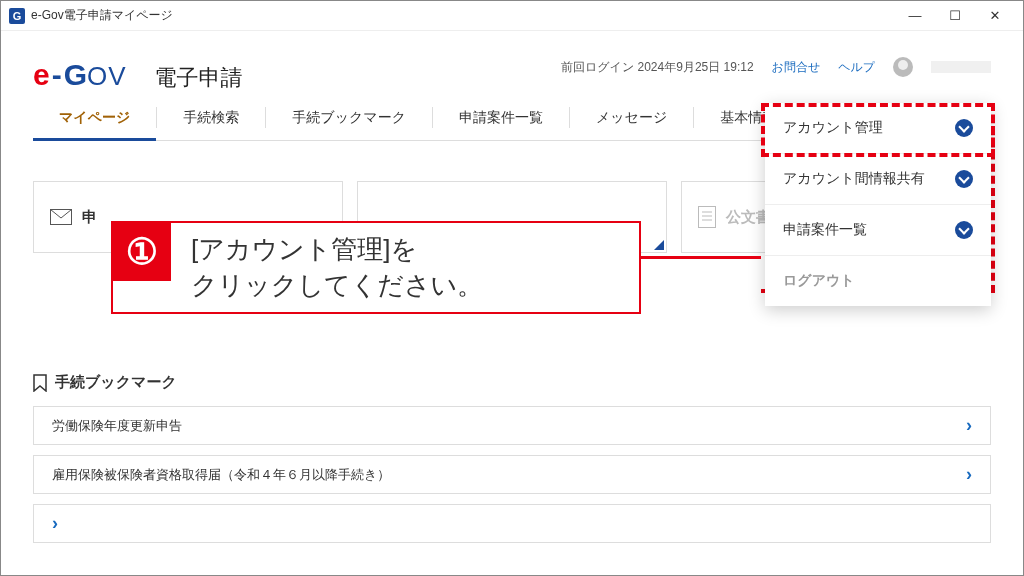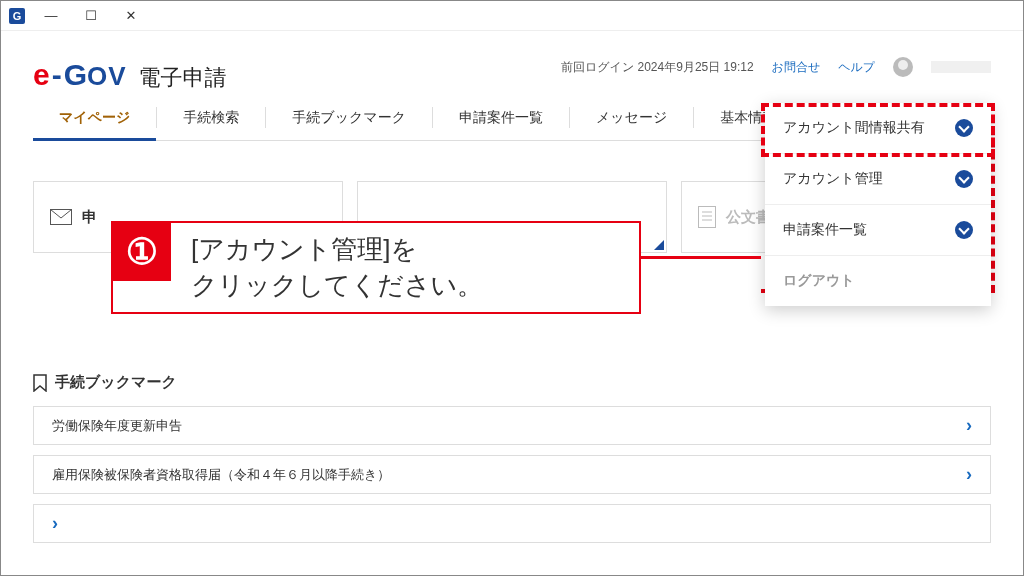--- a/index.html
+++ b/index.html
@@ -9,22 +9,22 @@
   .titlebar .app-icon { width: 16px; height: 16px; background: #1a4b9b; color: #fff; font-size: 11px; font-weight: bold; display: flex; align-items: center; justify-content: center; border-radius: 2px; margin-right: 6px; }
   .titlebar .title { font-size: 12px; flex: 1; color: #333; }
   .titlebar .win-buttons { display: flex; gap: 0; }
   .titlebar .win-btn { width: 40px; height: 28px; display: flex; align-items: center; justify-content: center; font-size: 13px; cursor: pointer; }
   .content { flex: 1; padding: 8px 32px 0 32px; overflow: hidden; position: relative; }
   .header { display: flex; align-items: center; height: 56px; }
   .logo { display: flex; align-items: baseline; }
   .logo-e { color: #e60012; font-size: 30px; font-weight: bold; }
   .logo-dash { color: #1a4b9b; font-size: 30px; font-weight: bold; margin: 0 2px; }
   .logo-g { color: #1a4b9b; font-size: 30px; font-weight: bold; }
-  .logo-ov { color: #1a4b9b; font-size: 26px; font-weight: bold; letter-spacing: 1px; margin-top: 20px; }
-  .logo-jp { font-size: 22px; margin-left: 12px; color: #222; }
+  .logo-ov { color: #1a4b9b; font-size: 26px; font-weight: normal; letter-spacing: 1px; margin-top: 20px; }
+  .logo-jp { font-size: 22px; margin-left: 28px; color: #222; }
   .header-right { margin-left: auto; display: flex; align-items: center; gap: 18px; font-size: 12px; }
   .login-time { color: #555; }
   .header-link { color: #1a6bbf; cursor: pointer; }
   .user-icon { width: 20px; height: 20px; background: #bbb; border-radius: 50%; position: relative; }
   .user-icon::after { content: ""; position: absolute; top: 3px; left: 5px; width: 10px; height: 10px; background: #eee; border-radius: 50%; }
   .user-name { width: 60px; height: 12px; background: #f0f0f0; }
   .nav { display: flex; border-bottom: 1px solid #ddd; height: 46px; align-items: stretch; }
   .nav-item { padding: 0 26px; display: flex; align-items: center; font-size: 14px; color: #333; position: relative; cursor: pointer; }
   .nav-divider { width: 1px; background: #ddd; margin: 12px 0; }
   .nav-item.active { color: #a16207; font-weight: bold; }
@@ -58,20 +58,21 @@
   .chevron-r { color: #1a6bbf; font-size: 18px; font-weight: bold; }
 
   svg { display: block; }
 </style>
 </head>
 <body>
 
 <div class="window">
   <div class="titlebar">
     <div class="app-icon">G</div>
+    <div class="title">e-Gov電子申請マイページ</div>
     <div class="win-buttons">
       <div class="win-btn">—</div>
       <div class="win-btn">☐</div>
       <div class="win-btn">✕</div>
     </div>
   </div>
 
   <div class="content">
 
     <div class="header">
@@ -142,25 +143,25 @@
         </span>
         <span style="color:#bbb;font-size:15px;font-weight:bold;">公文書</span>
         <span class="card-number">4</span>
         <span class="card-unit">件</span>
         <div class="card-corner"></div>
       </div>
     </div>
 
     <div class="dropdown">
       <div class="dropdown-item">
+        <span>アカウント管理</span>
+        <span class="chevron-circ"></span>
+      </div>
+      <div class="dropdown-item">
         <span>アカウント間情報共有</span>
-        <span class="chevron-circ"></span>
-      </div>
-      <div class="dropdown-item">
-        <span>アカウント管理</span>
         <span class="chevron-circ"></span>
       </div>
       <div class="dropdown-item">
         <span>申請案件一覧</span>
         <span class="chevron-circ"></span>
       </div>
       <div class="dropdown-item" style="color:#999;font-weight:bold;">
         <span>ログアウト</span>
       </div>
     </div>

